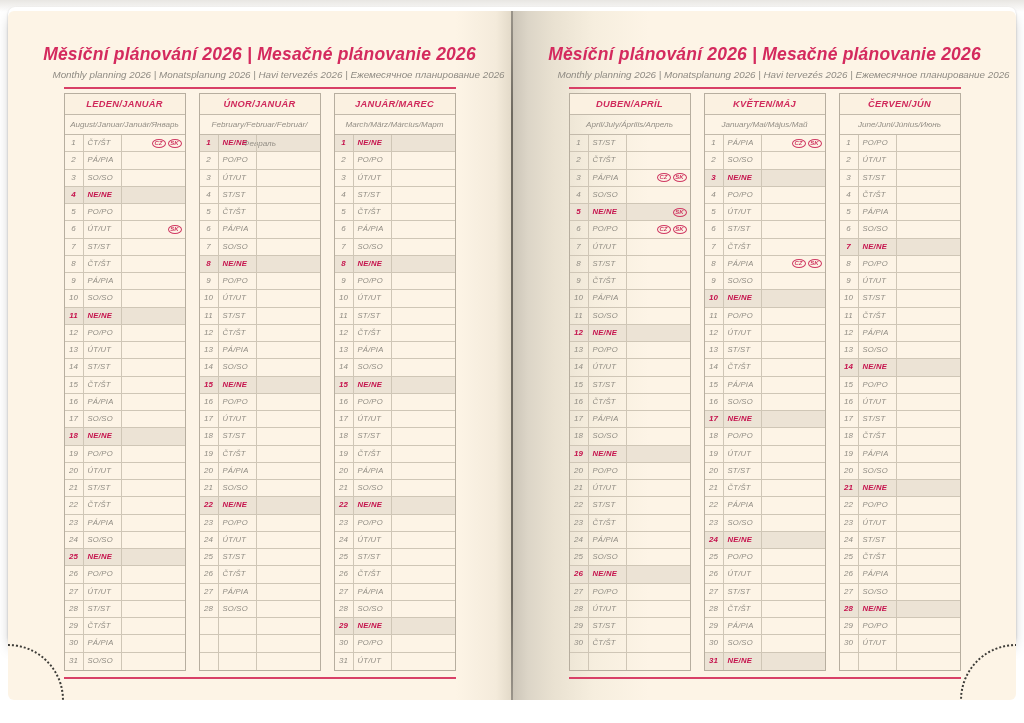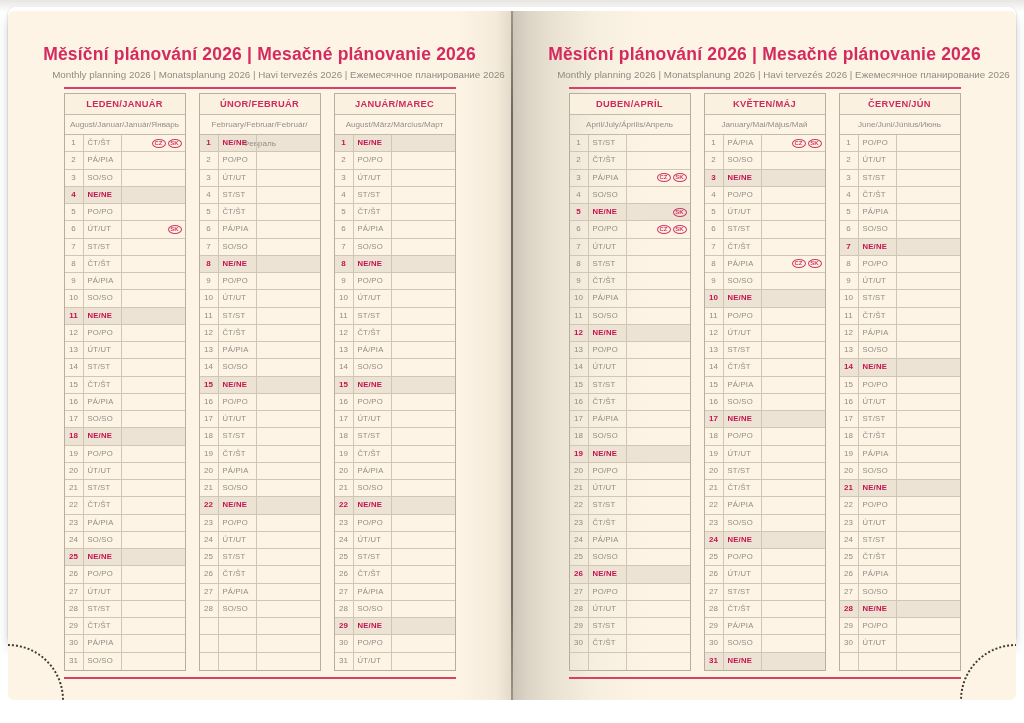--- a/index.html
+++ b/index.html
@@ -1,20 +1,20 @@
 <!DOCTYPE html>
 <html><head>
 <meta charset="utf-8">
 <style>
   html,body{margin:0;padding:0;background:#ffffff;width:1024px;height:723px;overflow:hidden;
     font-family:"Liberation Sans","DejaVu Sans",sans-serif;}
   .canvas{position:relative;width:1024px;height:723px;background:linear-gradient(#e8e6e2,#ffffff 12px);}
   .book{position:absolute;left:8px;top:7px;width:1008px;height:636px;display:flex;
     background:#fff;border-radius:7px;
-    box-shadow:0 1px 2px rgba(0,0,0,.25),0 8px 14px -4px rgba(0,0,0,.35);}
+    box-shadow:0 1px 2px rgba(0,0,0,.25),0 8px 14px -4px rgba(0,0,0,.35);font-style:italic;}
   .page{position:relative;width:503px;height:689px;margin-top:4px;overflow:hidden;}
   .page.left{border-radius:6px 0 0 6px;
     background:linear-gradient(to right,#fdf4e6 0%,#fdf4e6 89%,#f4ebdb 97%,#e3dac9 100%);}
   .page.right{border-radius:0 6px 6px 0;
     background:linear-gradient(to right,#ccc5b8 0%,#dcd5c7 3%,#e9e1d1 8%,#f6eede 16%,#fdf4e6 27%,#fdf4e6 100%);}
   .gutter{width:2px;height:689px;margin-top:4px;
     background:linear-gradient(#9a948a,#6e6960 15%,#6e6960 85%,#9a948a);}
   header{ text-align:center; padding-top:33px;}
   h1{margin:0;font-size:17.5px;line-height:21px;font-weight:bold;color:#d42a5e;letter-spacing:.2px;}
   .subtitle{margin-top:3px;font-size:9.8px;line-height:13px;color:#8f8b83;padding-left:38px;}
@@ -216,21 +216,21 @@
               <span class="dow">PÁ/PIA</span>
               <span class="note"></span>
             </div>
             <div class="row">
               <span class="num">31</span>
               <span class="dow">SO/SO</span>
               <span class="note"></span>
             </div>
           </div>
           <div class="month">
-            <div class="m-head">ÚNOR/FEBRUÁR</div>
+            <div class="m-head">ÚNOR/JANUÁR</div>
             <div class="m-sub">February/Februar/Február/Февраль</div>
             <div class="row sunday">
               <span class="num">1</span>
               <span class="dow">NE/NE</span>
               <span class="note"></span>
             </div>
             <div class="row">
               <span class="num">2</span>
               <span class="dow">PO/PO</span>
               <span class="note"></span>
@@ -376,21 +376,21 @@
               <span class="note"></span>
             </div>
             <div class="row">
               <span class="num"></span>
               <span class="dow"></span>
               <span class="note"></span>
             </div>
           </div>
           <div class="month">
             <div class="m-head">JANUÁR/MAREC</div>
-            <div class="m-sub">August/März/Március/Март</div>
+            <div class="m-sub">March/März/Március/Март</div>
             <div class="row sunday">
               <span class="num">1</span>
               <span class="dow">NE/NE</span>
               <span class="note"></span>
             </div>
             <div class="row">
               <span class="num">2</span>
               <span class="dow">PO/PO</span>
               <span class="note"></span>
             </div>

